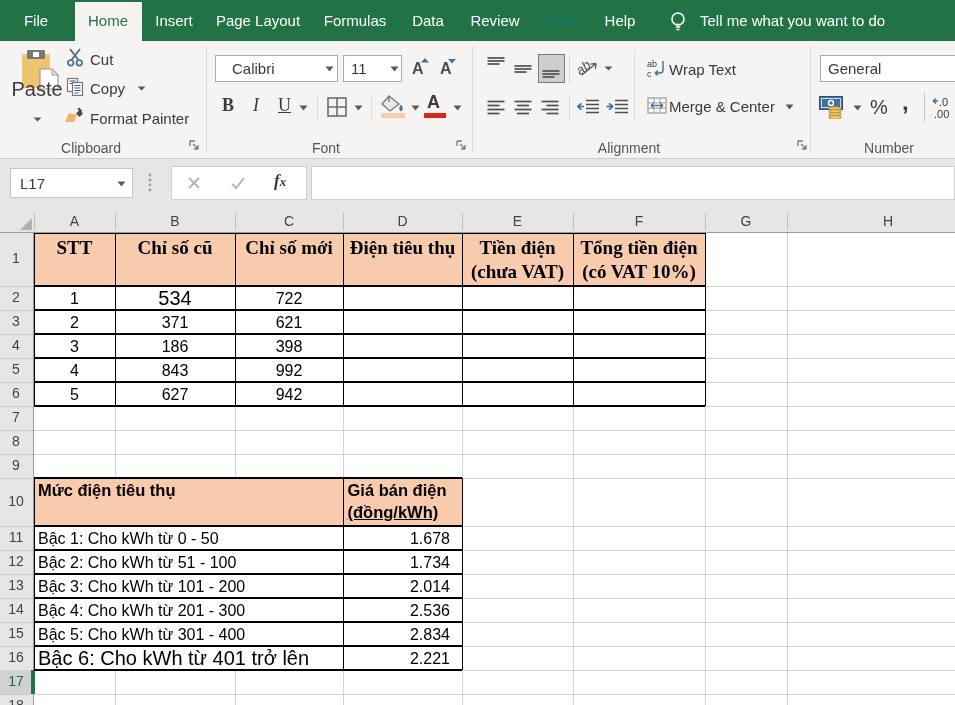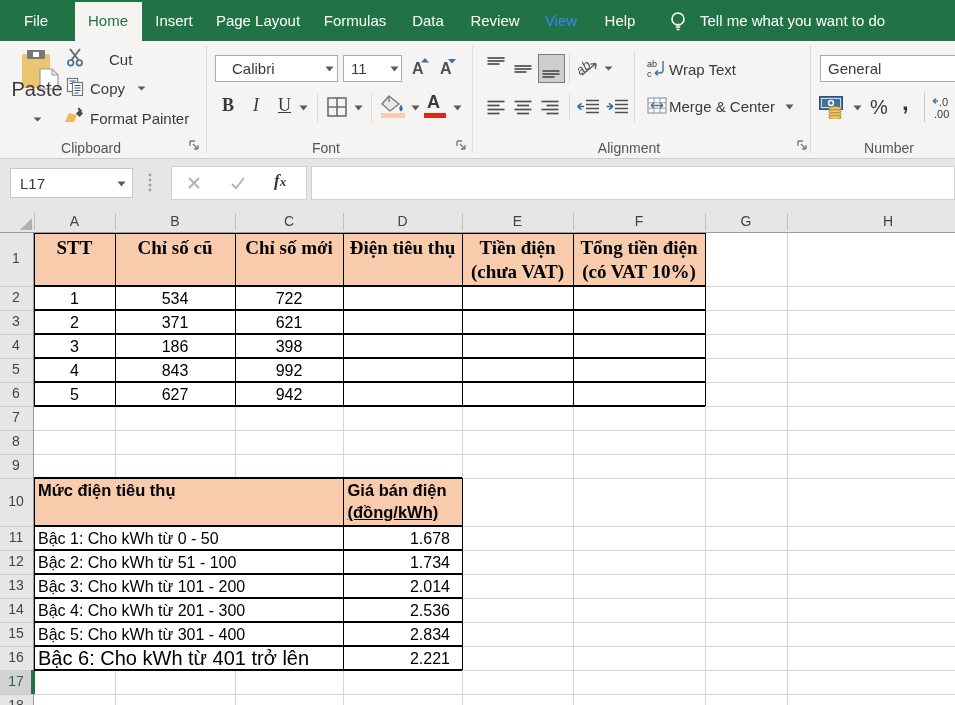--- a/index.html
+++ b/index.html
@@ -3,21 +3,21 @@
 <div id="app">
     <div class="ab" style="left:0;top:0;width:955px;height:41px;background:#217346;"></div>
     <div class="ab" style="left:75px;top:2px;width:67px;height:39px;background:#f5f4f2;"></div>
     <div class="ab ctr" style="left:36px;top:12px;font-size:15px;color:#fff;font-weight:400;">File</div>
     <div class="ab ctr" style="left:108px;top:12px;font-size:15px;color:#217346;font-weight:400;">Home</div>
     <div class="ab ctr" style="left:174px;top:12px;font-size:15px;color:#fff;font-weight:400;">Insert</div>
     <div class="ab ctr" style="left:258px;top:12px;font-size:15px;color:#fff;font-weight:400;">Page Layout</div>
     <div class="ab ctr" style="left:355px;top:12px;font-size:15px;color:#fff;font-weight:400;">Formulas</div>
     <div class="ab ctr" style="left:428px;top:12px;font-size:15px;color:#fff;font-weight:400;">Data</div>
     <div class="ab ctr" style="left:495px;top:12px;font-size:15px;color:#fff;font-weight:400;">Review</div>
-    <div class="ab ctr" style="left:561px;top:12px;font-size:15px;color:#3b82f6;font-weight:400;">View</div>
+    <div class="ab ctr" style="left:561px;top:12px;font-size:15px;color:#0f766e;font-weight:400;">View</div>
     <div class="ab ctr" style="left:620px;top:12px;font-size:15px;color:#fff;font-weight:400;">Help</div>
     <svg class="ab" style="left:667px;top:10px;" width="22" height="23" viewBox="0 0 22 23">
       <circle cx="11" cy="9" r="6" fill="none" stroke="#fff" stroke-width="1.6"></circle>
       <path d="M8.5 14.5 L13.5 14.5 M8.8 17 L13.2 17 M9.6 19.5 L12.4 19.5" stroke="#fff" stroke-width="1.4" fill="none"></path>
     </svg>
     <div class="ab" style="left:700px;top:12px;font-size:15px;color:#fff;">Tell me what you want to do</div>
     <div class="ab" style="left:0;top:41px;width:955px;height:118px;background:#f5f4f2;border-bottom:1px solid #cfcdcb;box-sizing:border-box;"></div>
     <div class="ab" style="left:206px;top:46px;width:1px;height:107px;background:#dedcda;"></div>
     <div class="ab" style="left:472px;top:46px;width:1px;height:107px;background:#dedcda;"></div>
     <div class="ab" style="left:810px;top:46px;width:1px;height:107px;background:#dedcda;"></div>
@@ -30,21 +30,21 @@
     </svg>
     <div class="ab ctr" style="left:37px;top:78px;font-size:20px;color:#3b3a39;">Paste</div>
     <svg class="ab" style="left:33px;top:117px;" width="9" height="5" viewBox="0 0 9 5">
       <path d="M0.5 0.5 L8.5 0.5 L4.5 4.5 Z" fill="#5a5a5a"></path>
     </svg>
     <svg class="ab" style="left:66px;top:48px;" width="18" height="19" viewBox="0 0 18 19">
       <path d="M14 1 L5.5 12 M4 1 L12.5 12" stroke="#666" stroke-width="1.8" fill="none"></path>
       <circle cx="4.7" cy="14.8" r="2.8" fill="none" stroke="#41719c" stroke-width="1.7"></circle>
       <circle cx="13.3" cy="14.8" r="2.8" fill="none" stroke="#41719c" stroke-width="1.7"></circle>
     </svg>
-    <div class="ab" style="left:90px;top:51px;font-size:15px;color:#3b3a39;margin-left:19px;">Cut</div>
+    <div class="ab" style="left:90px;top:51px;font-size:15px;color:#3b3a39;">Cut</div>
     <svg class="ab" style="left:66px;top:77px;" width="19" height="19" viewBox="0 0 19 19">
       <rect x="1.5" y="1.5" width="10" height="13" fill="#fff" stroke="#767676" stroke-width="1.2"></rect>
       <path d="M3.5 4h6M3.5 6.5h6" stroke="#2b579a" stroke-width="1"></path>
       <rect x="6.5" y="5.5" width="10" height="13" fill="#fff" stroke="#767676" stroke-width="1.2"></rect>
       <path d="M8.5 8.5h6M8.5 11h6M8.5 13.5h6M8.5 16h4" stroke="#2b579a" stroke-width="1"></path>
     </svg>
     <div class="ab" style="left:90px;top:80px;font-size:15px;color:#3b3a39;">Copy</div>
     <svg class="ab" style="left:137px;top:86px;" width="9" height="5" viewBox="0 0 9 5">
       <path d="M0.5 0.5 L8.5 0.5 L4.5 4.5 Z" fill="#5a5a5a"></path>
     </svg>
@@ -335,21 +335,21 @@
     <div class="ab" style="left:34px;top:405.0px;width:671px;height:1.5px;background:#000;"></div>
     <div class="ab ctr" style="left:74.5px;top:236px;font-size:19px;line-height:23px;font-weight:bold;color:#000;font-family:&quot;Liberation Serif&quot;,serif;">STT</div>
     <div class="ab ctr" style="left:175px;top:236px;font-size:19px;line-height:23px;font-weight:bold;color:#000;font-family:&quot;Liberation Serif&quot;,serif;">Chỉ số cũ</div>
     <div class="ab ctr" style="left:289px;top:236px;font-size:19px;line-height:23px;font-weight:bold;color:#000;font-family:&quot;Liberation Serif&quot;,serif;">Chỉ số mới</div>
     <div class="ab ctr" style="left:402.5px;top:236px;font-size:19px;line-height:23px;font-weight:bold;color:#000;font-family:&quot;Liberation Serif&quot;,serif;">Điện tiêu thụ</div>
     <div class="ab ctr" style="left:517.5px;top:236px;font-size:19px;line-height:23px;font-weight:bold;color:#000;font-family:&quot;Liberation Serif&quot;,serif;">Tiền điện</div>
     <div class="ab ctr" style="left:517.5px;top:260px;font-size:19px;line-height:23px;font-weight:bold;color:#000;font-family:&quot;Liberation Serif&quot;,serif;">(chưa VAT)</div>
     <div class="ab ctr" style="left:639px;top:236px;font-size:19px;line-height:23px;font-weight:bold;color:#000;font-family:&quot;Liberation Serif&quot;,serif;">Tổng tiền điện</div>
     <div class="ab ctr" style="left:639px;top:260px;font-size:19px;line-height:23px;font-weight:bold;color:#000;font-family:&quot;Liberation Serif&quot;,serif;">(có VAT 10%)</div>
     <div class="ab ctr" style="left:74.5px;top:288.9px;font-size:16px;line-height:19px;color:#000;">1</div>
-    <div class="ab ctr" style="left:175px;top:288.9px;font-size:16px;line-height:19px;color:#000;text-align:right;">534</div>
+    <div class="ab ctr" style="left:175px;top:288.9px;font-size:20px;line-height:19px;color:#000;text-align:right;">534</div>
     <div class="ab ctr" style="left:289px;top:288.9px;font-size:16px;line-height:19px;color:#000;">722</div>
     <div class="ab ctr" style="left:74.5px;top:312.9px;font-size:16px;line-height:19px;color:#000;">2</div>
     <div class="ab ctr" style="left:175px;top:312.9px;font-size:16px;line-height:19px;color:#000;">371</div>
     <div class="ab ctr" style="left:289px;top:312.9px;font-size:16px;line-height:19px;color:#000;">621</div>
     <div class="ab ctr" style="left:74.5px;top:336.9px;font-size:16px;line-height:19px;color:#000;">3</div>
     <div class="ab ctr" style="left:175px;top:336.9px;font-size:16px;line-height:19px;color:#000;">186</div>
     <div class="ab ctr" style="left:289px;top:336.9px;font-size:16px;line-height:19px;color:#000;">398</div>
     <div class="ab ctr" style="left:74.5px;top:360.9px;font-size:16px;line-height:19px;color:#000;">4</div>
     <div class="ab ctr" style="left:175px;top:360.9px;font-size:16px;line-height:19px;color:#000;">843</div>
     <div class="ab ctr" style="left:289px;top:360.9px;font-size:16px;line-height:19px;color:#000;">992</div>

